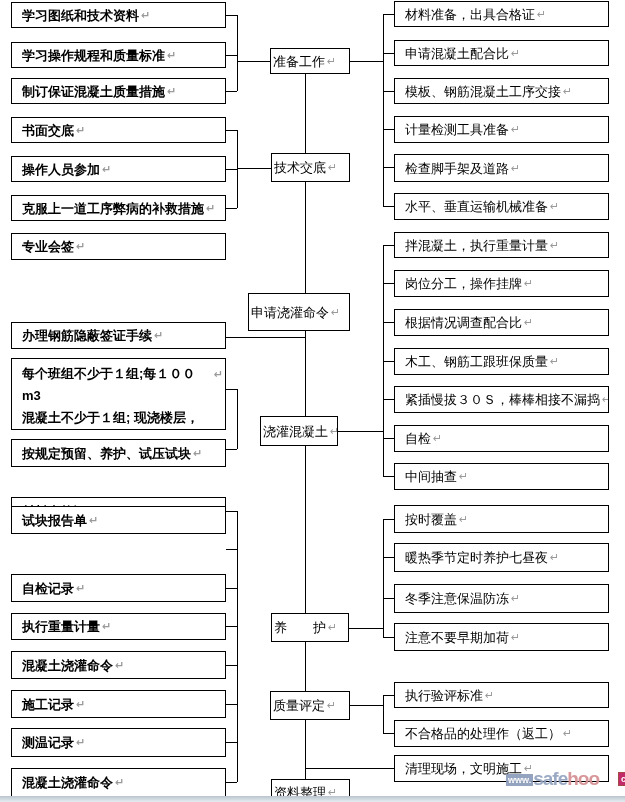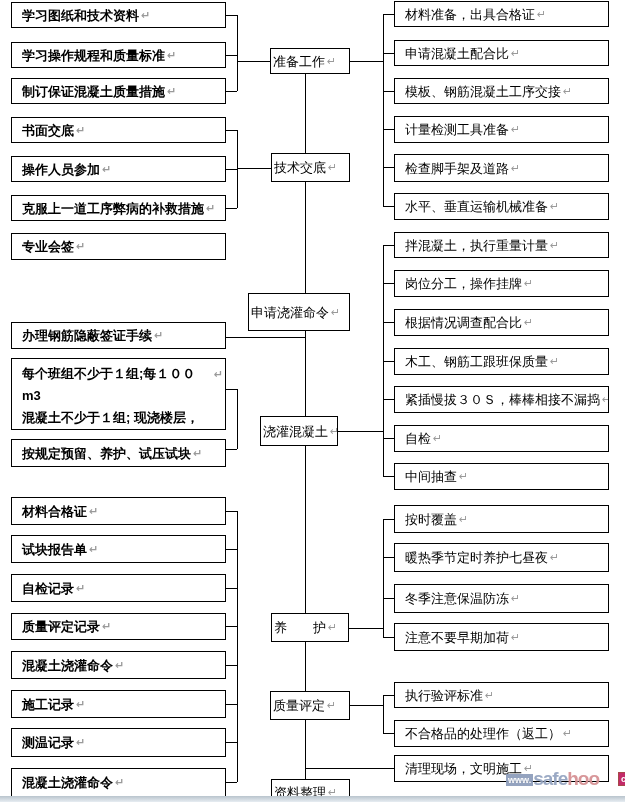--- a/index.html
+++ b/index.html
@@ -110,30 +110,30 @@
       <span class="pm">↵</span>
     </div>
   <div class="box lb" style="top:439px;height:28px">
       <span class="t">按规定预留、养护、试压试块</span>
       <span class="pm">↵</span>
     </div>
   <div class="box lb" style="top:497px;height:28px">
       <span class="t">材料合格证</span>
       <span class="pm">↵</span>
     </div>
-  <div class="box lb" style="top:535px;height:28px">
+  <div class="box lb" style="top:506px;height:28px">
       <span class="t">试块报告单</span>
       <span class="pm">↵</span>
     </div>
   <div class="box lb" style="top:574px;height:28px">
       <span class="t">自检记录</span>
       <span class="pm">↵</span>
     </div>
   <div class="box lb" style="top:613px;height:27px">
-      <span class="t">质量评定记录</span>
+      <span class="t">执行重量计量</span>
       <span class="pm">↵</span>
     </div>
   <div class="box lb" style="top:651px;height:28px">
       <span class="t">混凝土浇灌命令</span>
       <span class="pm">↵</span>
     </div>
   <div class="box lb" style="top:690px;height:28px">
       <span class="t">施工记录</span>
       <span class="pm">↵</span>
     </div>

